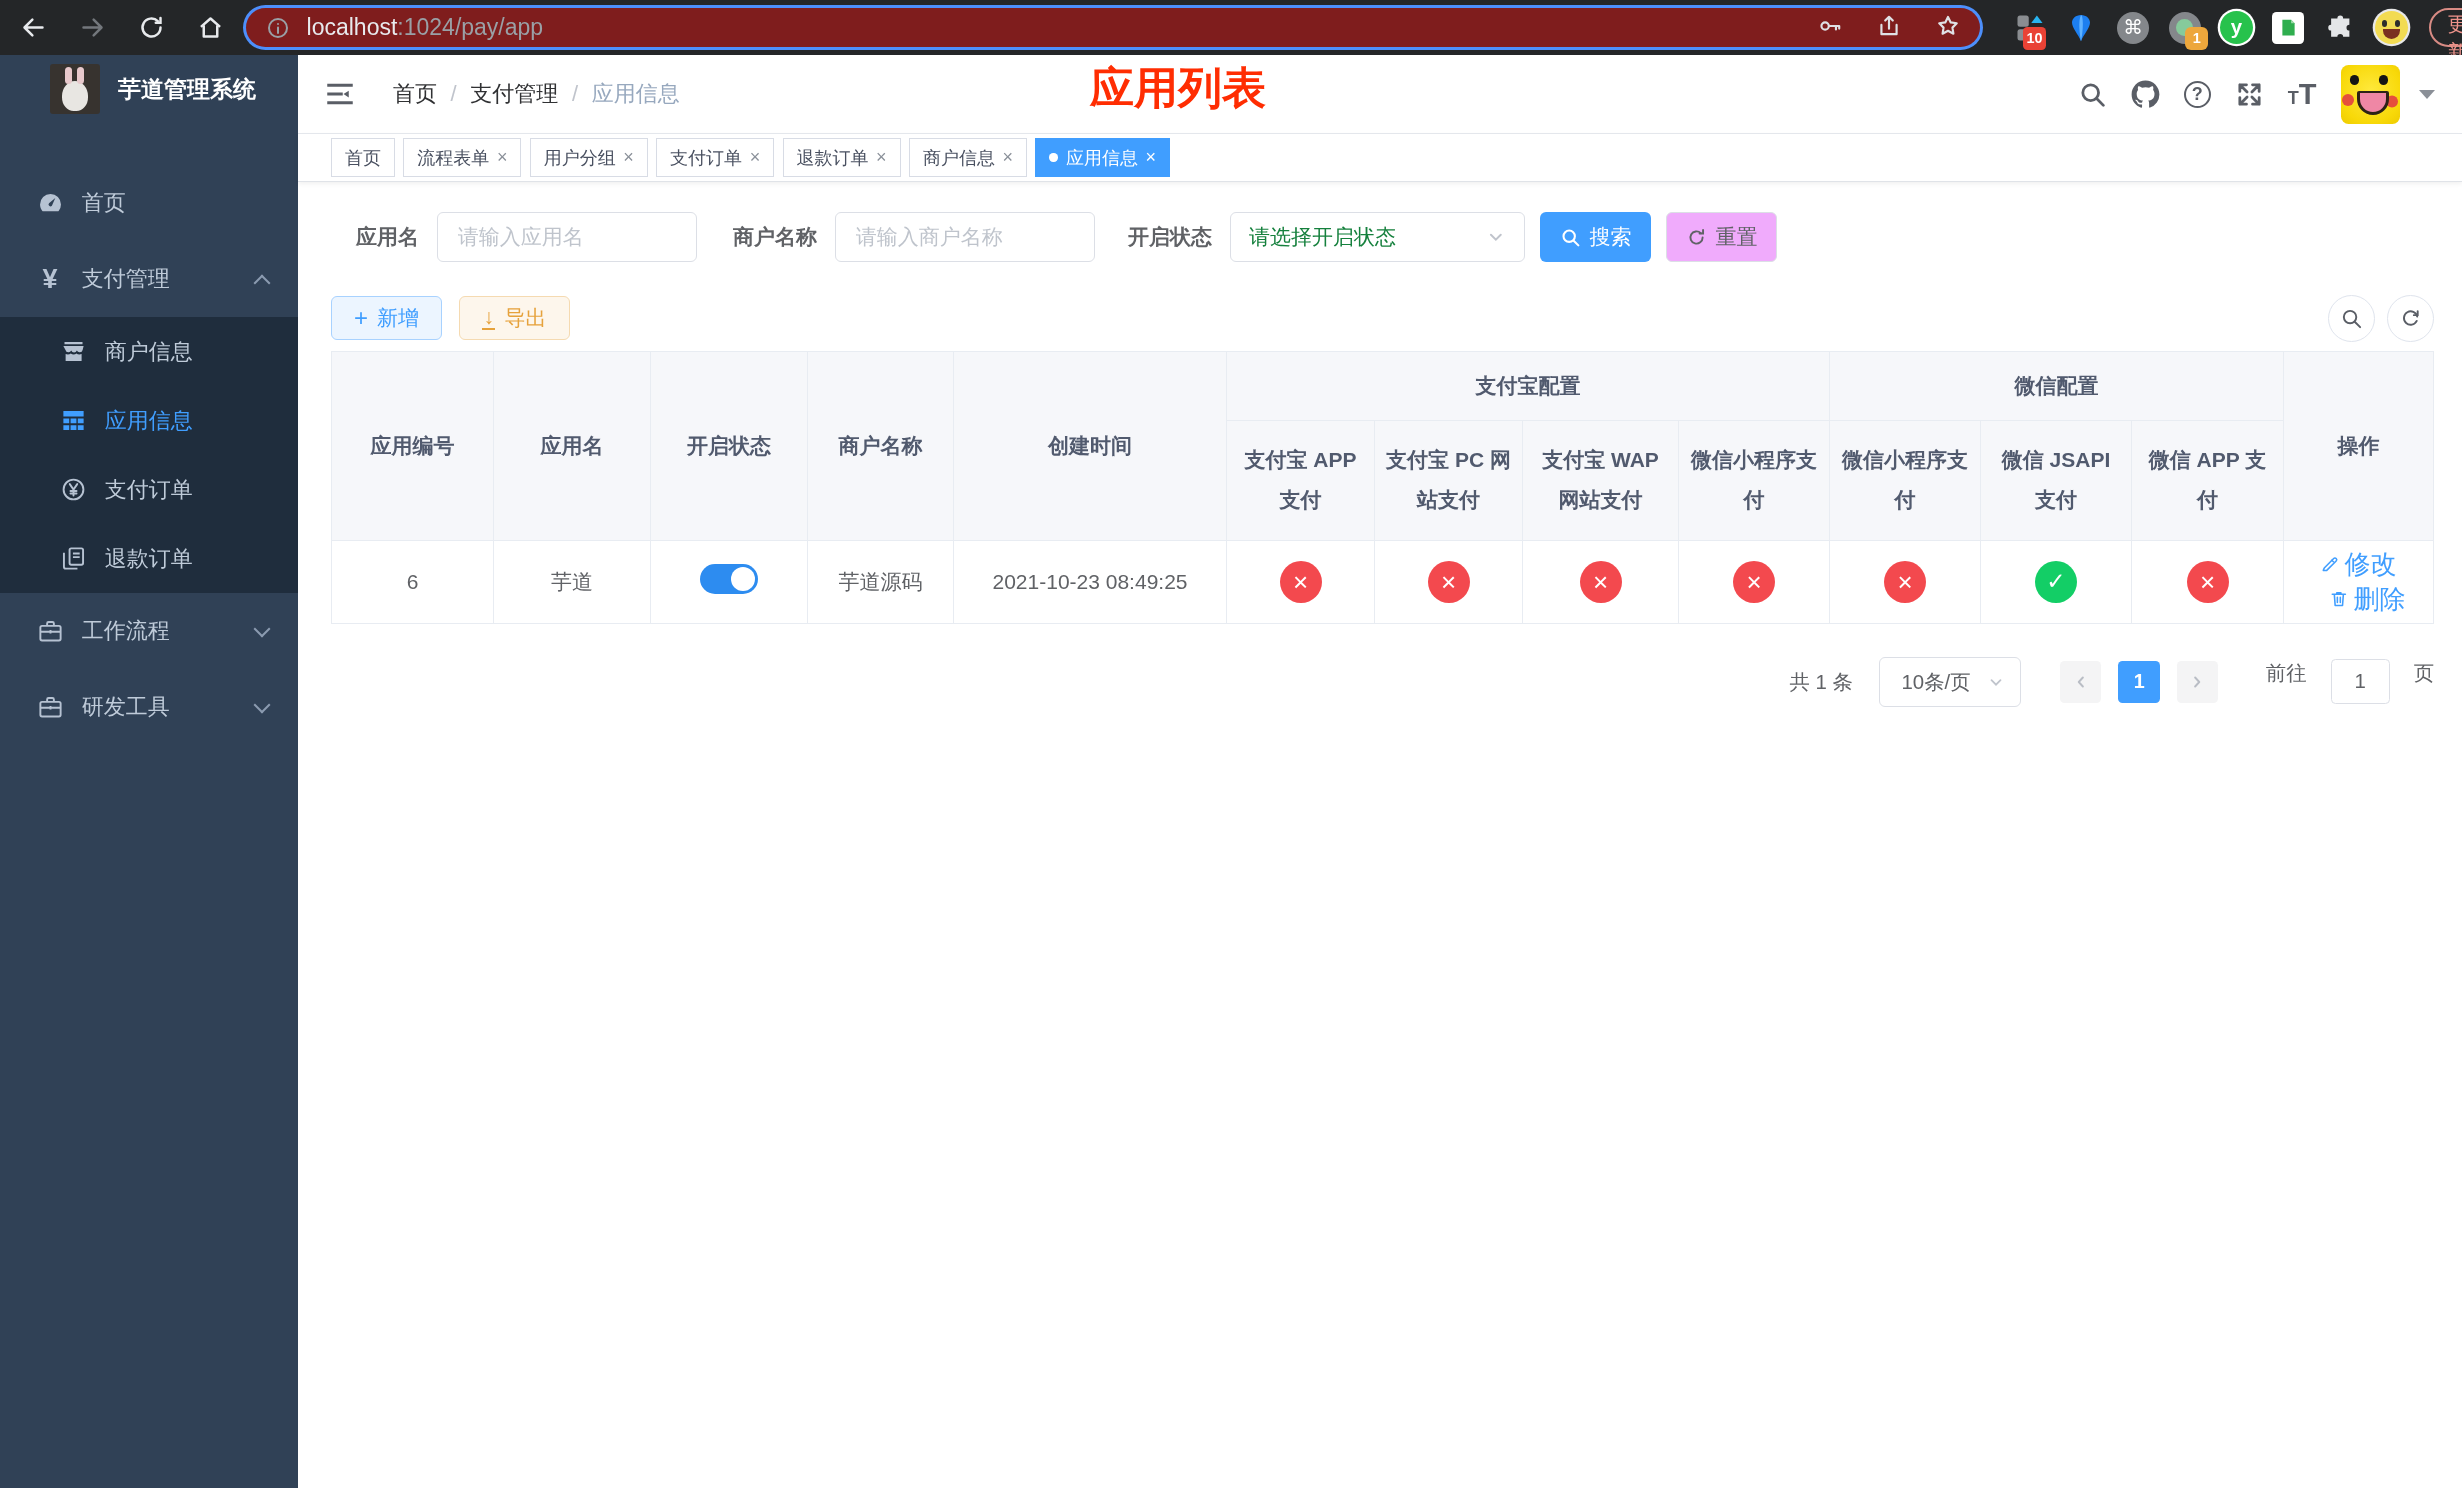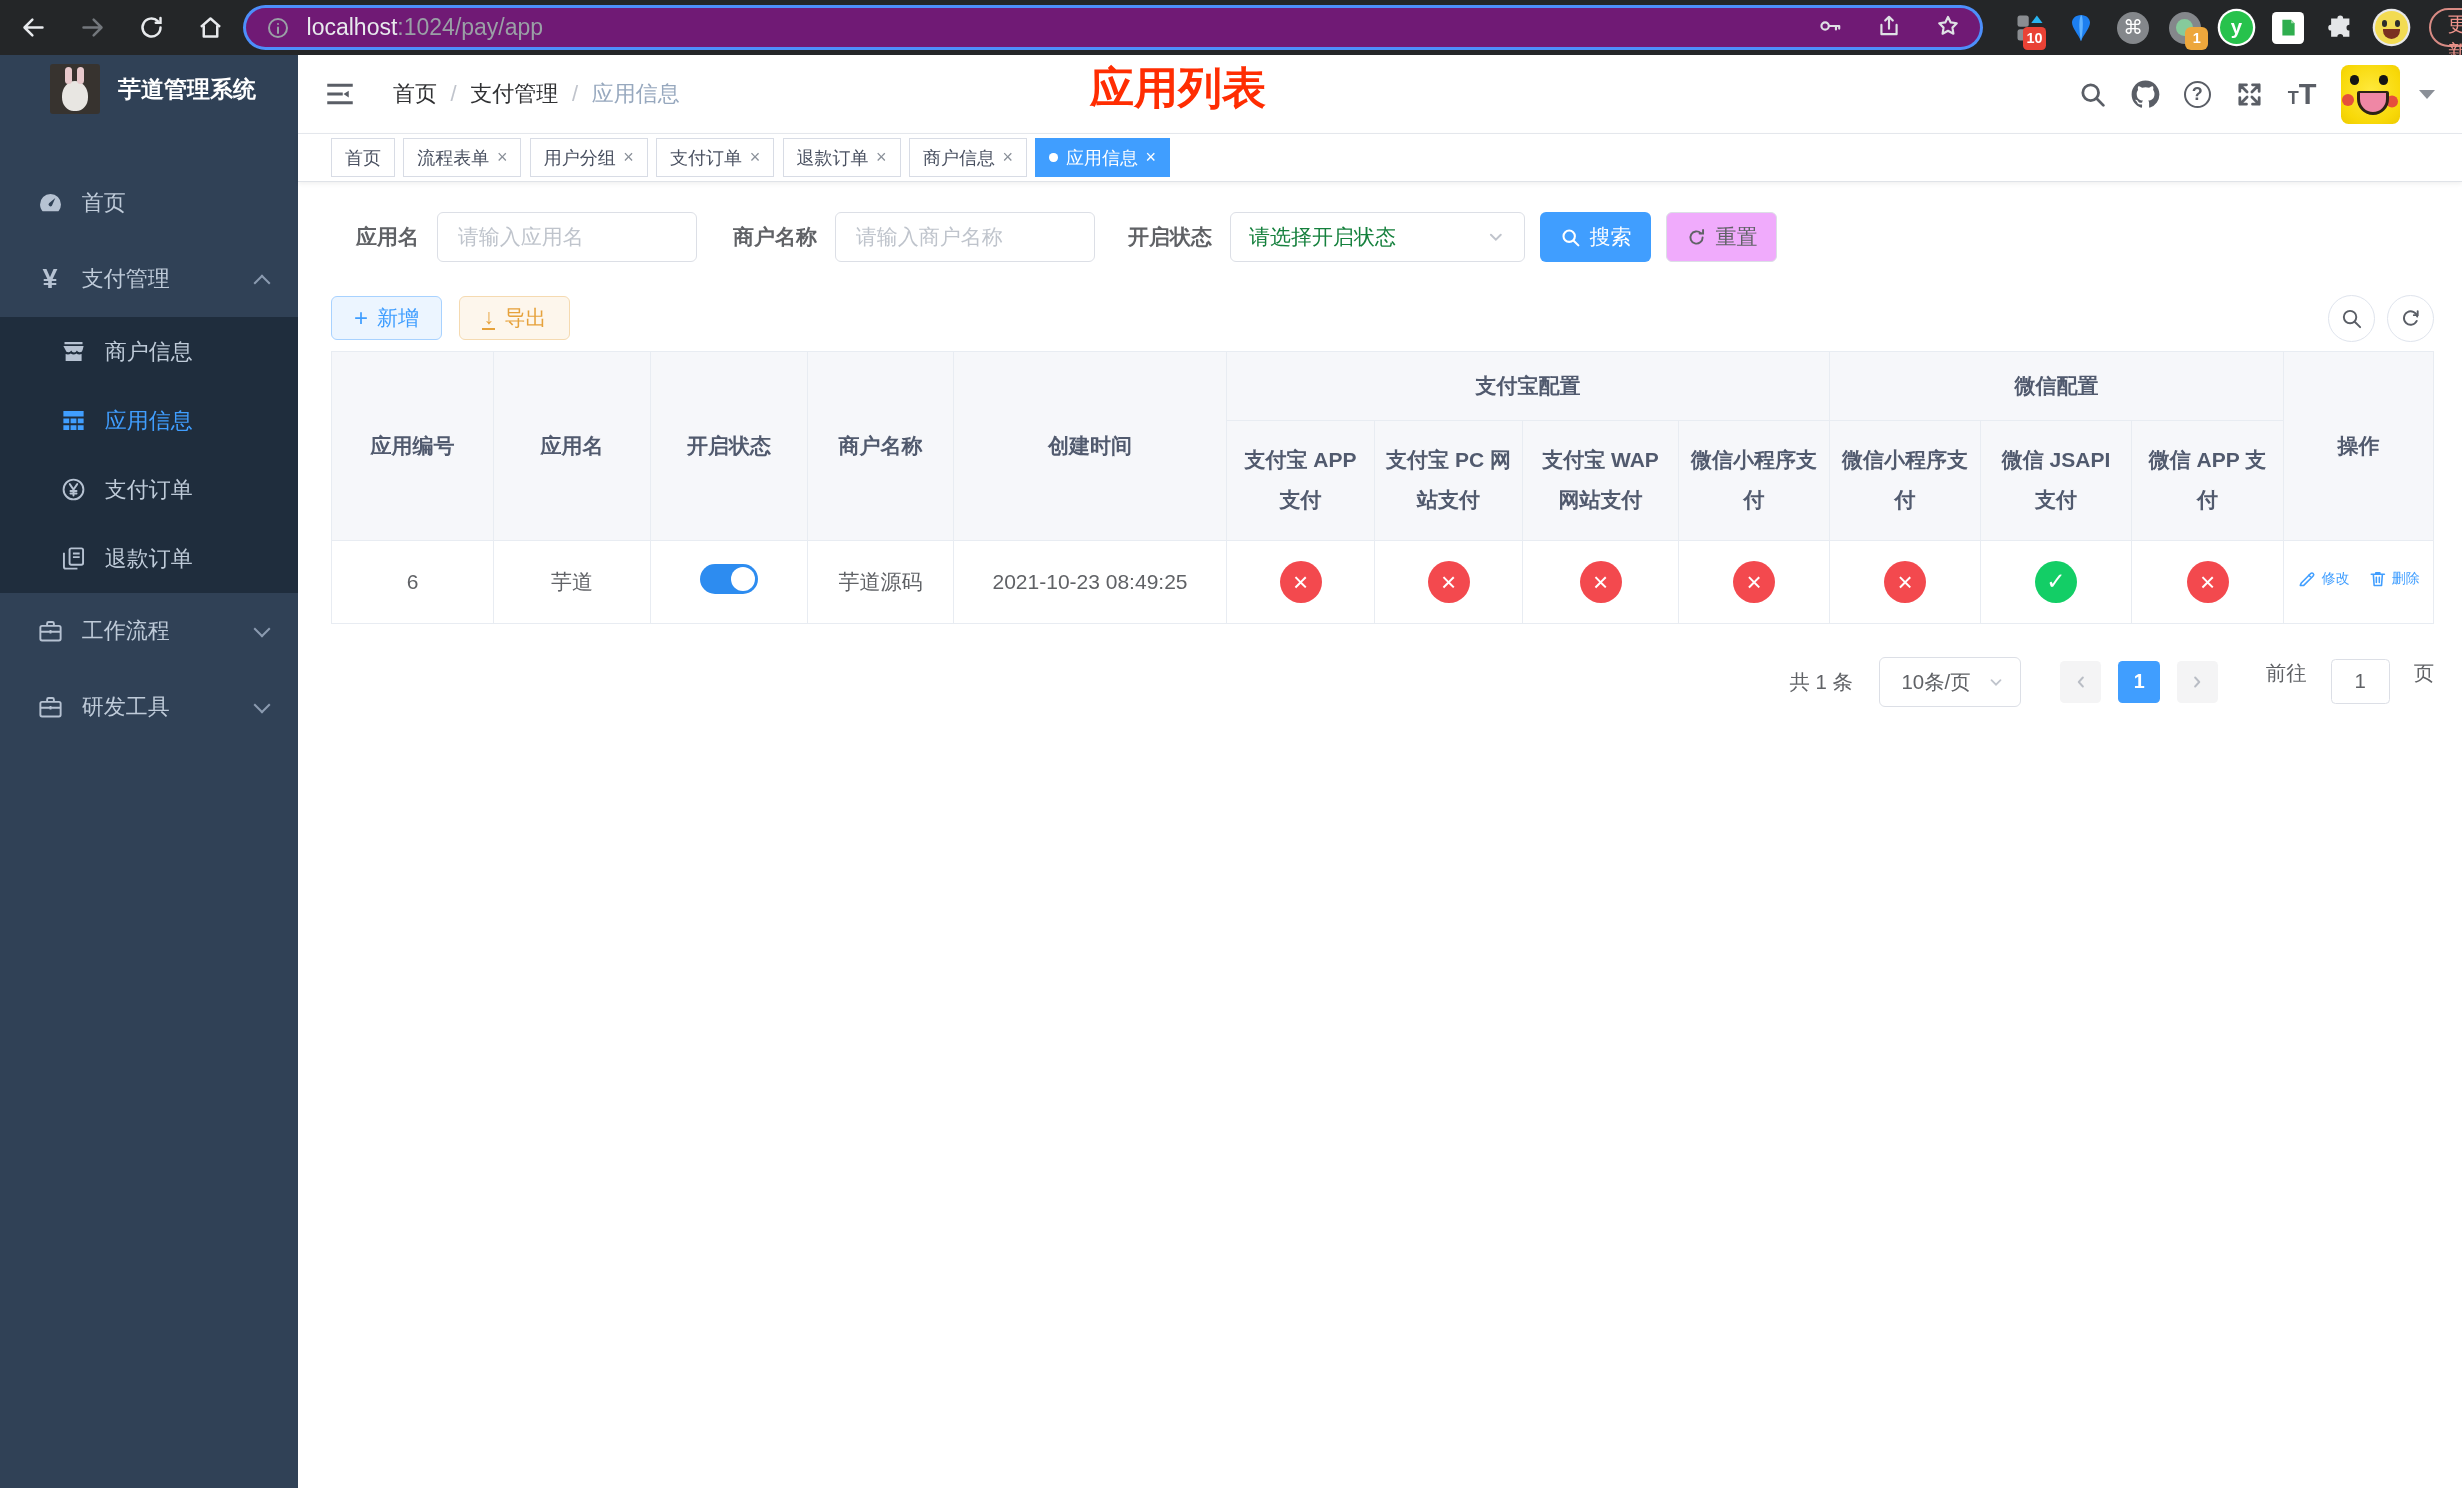--- a/index.html
+++ b/index.html
@@ -6,21 +6,21 @@
   html,body { width:2462px; height:1489px; overflow:hidden; background:#fff;
     font-family:"Liberation Sans","DejaVu Sans",sans-serif; }
   .screen { position:relative; width:2462px; height:1489px; }
 
   
   .chrome-bar { position:relative; height:55px; background:#242628; display:flex; align-items:center; }
   .nav-btns { display:flex; align-items:center; gap:29px; padding:0 19.7px 0 18px; }
   .cicon { width:30px; height:30px; color:#e8eaed; display:inline-flex; align-items:center; justify-content:center; }
   .cicon svg { width:27px; height:27px; }
   .cicon.dim { color:#73777c; }
-  .url-pill { flex:0 0 auto; width:1734px; height:39px; margin-left:1.5px; background:#701a75; border-radius:21px;
+  .url-pill { flex:0 0 auto; width:1734px; height:39px; margin-left:1.5px; background:#7f1d1d; border-radius:21px;
     box-shadow:0 0 0 3px #4d8ffb; display:flex; align-items:center; padding:0 19.7px; }
   .pill-icon { color:#9aa0a6; display:inline-flex; } .pill-icon svg{ width:24px; height:24px; }
   .url-text { margin-left:16.7px; font-size:23px; flex:1; white-space:nowrap; }
   .url-text .host { color:#e8eaed; } .url-text .path { color:#9aa0a6; }
   .pill-right { display:flex; align-items:center; gap:33px; color:#dfe1e5; }
   .pill-right svg { width:26px; height:26px; }
   .ext-icons { display:flex; align-items:center; gap:16.7px; margin-left:32px; }
   .ext { position:relative; width:35px; height:35px; display:flex; align-items:center; justify-content:center; }
   .ext svg { width:30px; height:30px; }
   .badge { position:absolute; bottom:-4.5px; left:10.6px; min-width:23px; height:23px; padding:0 3.8px; border-radius:4.5px;
@@ -140,21 +140,21 @@
   table.grid th { background:#f6f7fa; color:#515a6e; font-weight:700; padding:19.7px 7.6px; line-height:1.9; }
   table.grid thead tr.group-row th { height:69px; padding:7.6px; }
   table.grid thead tr.sub-row th { height:108px; }
   table.grid td { height:83px; color:#606266; background:#fff; }
   .switch { width:58px; height:30px; border-radius:15px; background:#2d8cf0; display:inline-block; position:relative; cursor:pointer; }
   .switch::after { content:""; position:absolute; right:3px; top:3px; width:24px; height:24px; border-radius:50%; background:#fff; }
   .status-circle { width:42px; height:42px; border-radius:50%; display:inline-flex; align-items:center; justify-content:center;
     color:#fff; font-size:26px; line-height:1; }
   .status-circle.fail { background:#f3494e; }
   .status-circle.ok { background:#13ce66; font-size:23px; font-weight:700; }
-  .op-link { color:#409eff; font-size:14px; text-decoration:none; display:inline-flex; align-items:center; cursor:pointer; }
+  .op-link { color:#409eff; font-size:26px; text-decoration:none; display:inline-flex; align-items:center; cursor:pointer; }
   .op-link + .op-link { margin-left:18px; }
   .op-link svg { width:19.7px; height:19.7px; margin-right:4.5px; }
 
   
   .pager { margin-top:33px; display:flex; align-items:center; justify-content:flex-end; color:#606266; font-size:20.4px; }
   .pg-total { margin-right:26.5px; }
   .pg-size { width:142px; height:50px; border:0.8px solid #dcdfe6; border-radius:6px; display:flex; align-items:center;
     padding:0 15px 0 21px; cursor:pointer; margin-right:39px; }
   .pg-size .sel-text { flex:1; }
   .pg-size svg { width:18px; height:18px; color:#c0c4cc; }

